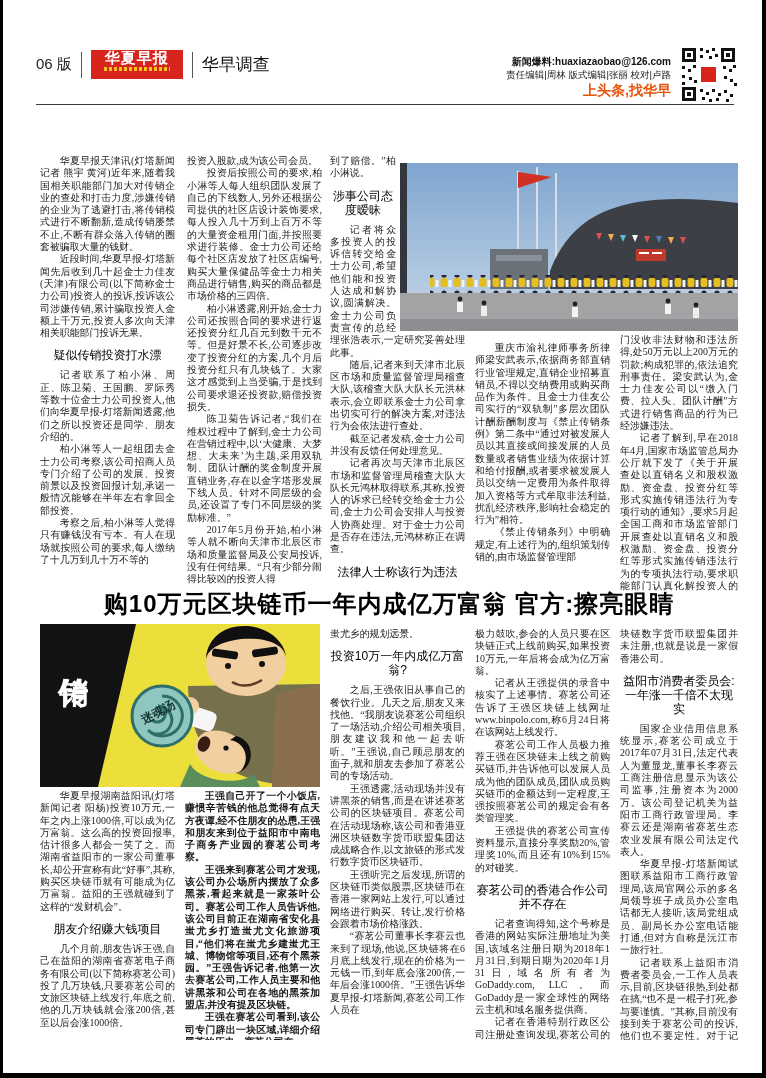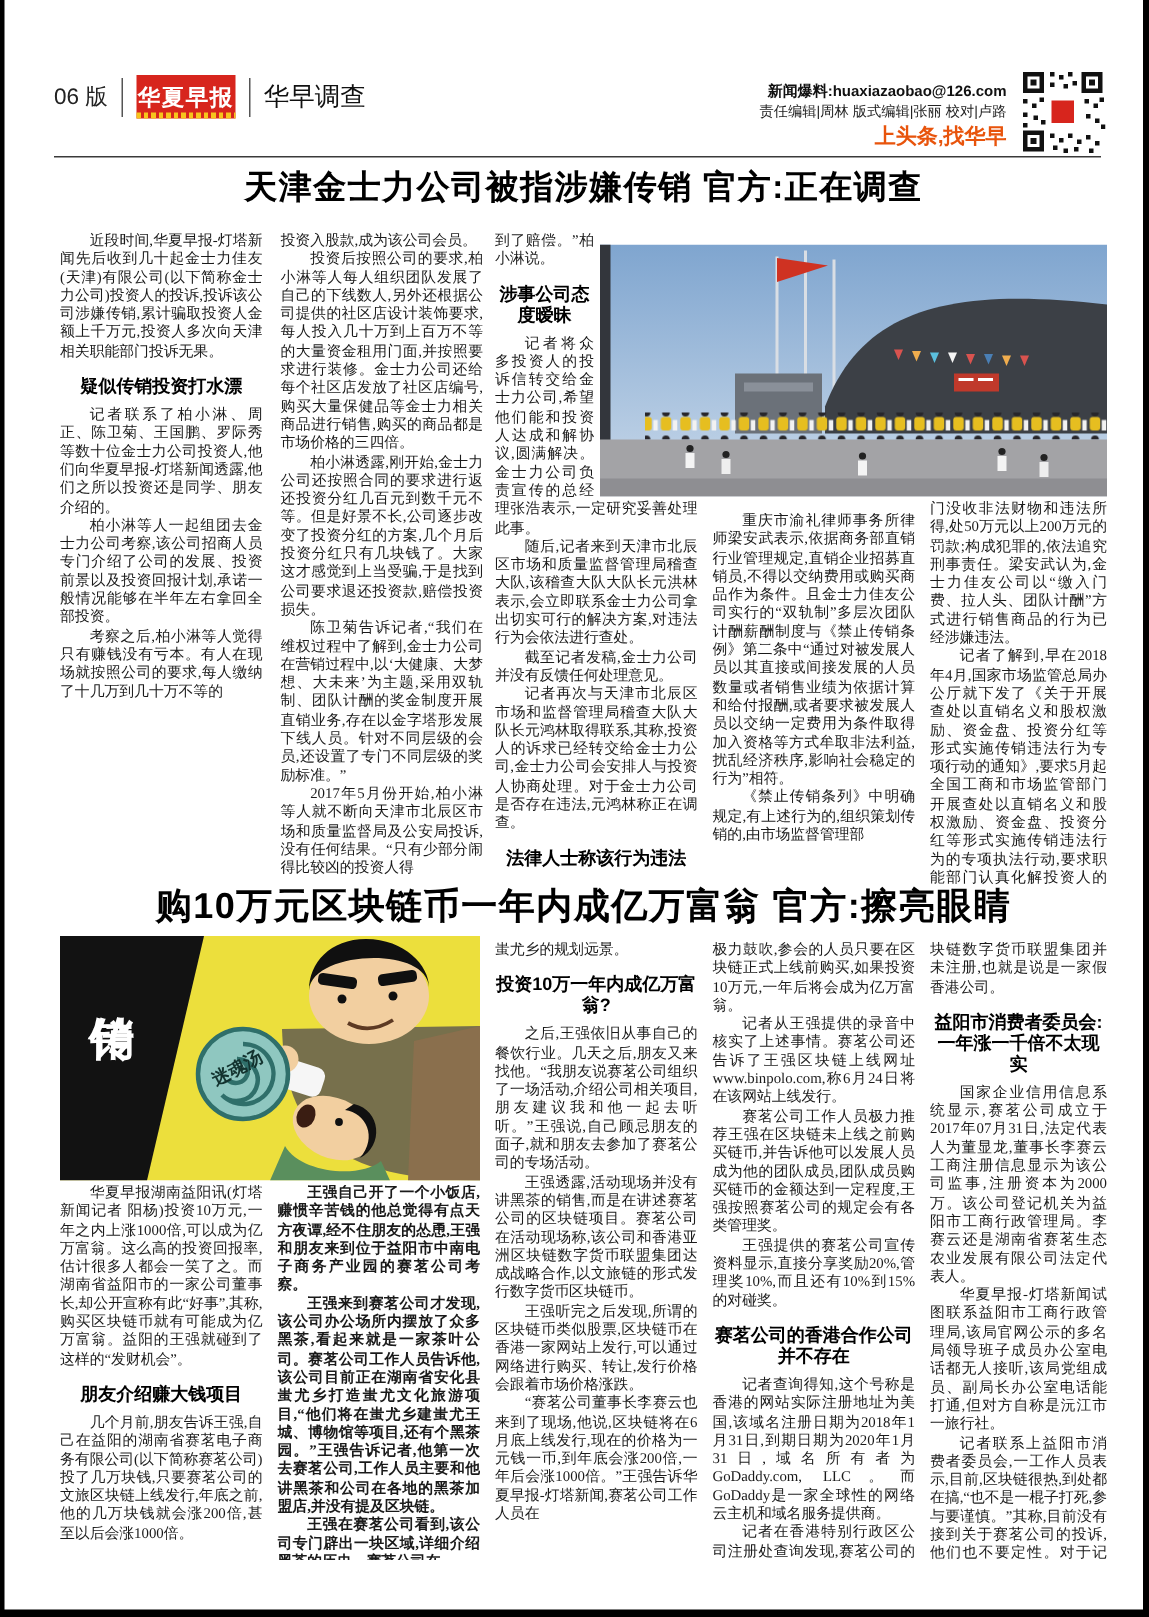--- a/index.html
+++ b/index.html
@@ -7,22 +7,22 @@
         font-family:"Liberation Serif","DejaVu Serif",serif;color:#161616;}
   .edge{position:absolute;background:#000;}
   .edge-left{left:0;top:0;width:3px;height:1078px;}
   .edge-right{right:0;top:0;width:4px;height:1078px;}
   .edge-bottom{left:0;bottom:0;width:766px;height:5px;}
 
   
   .hdr-left{position:absolute;left:36px;top:50px;display:flex;align-items:center;gap:9px;}
   .edition{font-family:"Liberation Sans","DejaVu Sans",sans-serif;font-size:15px;color:#222;}
   .hdr-sep{width:1px;height:26px;background:#555;}
-  .masthead{background:#d7251d;color:#fff;width:66px;height:29px;display:flex;flex-direction:column;
-            align-items:center;justify-content:flex-end;}
+  .masthead{background:#d7251d;color:#fff;width:92px;height:29px;display:flex;flex-direction:column;
+            align-items:center;justify-content:flex-start;}
   .masthead .mh-name{font-family:"Liberation Sans","DejaVu Sans",sans-serif;font-weight:bold;
             font-size:15px;line-height:16px;letter-spacing:1px;}
   .mh-strip{width:66px;height:4px;margin-top:1px;
             background:repeating-linear-gradient(90deg,#f6c51c 0 3px,rgba(0,0,0,0) 3px 5px);}
   .section{font-family:Liberation Sans, sans-serif;font-size:17px;color:#111;}
   .hdr-right{position:absolute;right:95px;top:55px;text-align:right;
              font-family:"Liberation Sans","DejaVu Sans",sans-serif;}
   .tipline{font-size:10px;font-weight:bold;color:#111;line-height:13px;}
   .editors{font-size:9.5px;color:#222;line-height:13px;}
   .slogan{font-size:14px;font-weight:bold;color:#e8540c;line-height:14px;margin-top:2px;}
@@ -32,21 +32,21 @@
   
   .headline{position:absolute;left:40px;width:698px;text-align:center;color:#000;
             font-family:"Liberation Sans","DejaVu Sans",sans-serif;font-weight:bold;letter-spacing:1px;}
   .headline.h1{top:110px;font-size:22px;}
   .headline.h2{top:588px;font-size:24px;}
 
   
   .col{position:absolute;font-size:9.9px;line-height:12.3px;text-align:justify;overflow:hidden;color:#1a1a1a;}
   .col p{margin:0;text-indent:2em;}
   .col p.cont{text-indent:0;}
-  .col h3{font-family:"Liberation Sans","DejaVu Sans",sans-serif;text-align:center;font-weight:bold;
+  .col h3{font-family:"Liberation Sans","DejaVu Sans",sans-serif;text-align:center;font-weight:normal;
           font-size:12px;line-height:14px;margin:9px 0 7px;color:#000;}
   .wrap-spacer{float:right;width:69px;height:178px;}
 
   .figure{position:absolute;}
   svg{display:block;}
 </style>
 </head>
 <body>
 
 <div class="page">
@@ -118,21 +118,20 @@
           <rect x="44" y="44" width="3" height="3"></rect>
         <rect x="50" y="48" width="3" height="3"></rect>
           <rect x="46" y="53" width="3" height="3"></rect>
       </g>
       <rect x="21" y="21" width="15" height="15" fill="#d7251d"></rect>
     </svg>
   </div>
 
   <div class="hdr-rule"></div>
 
-  <div class="headline h1">天津金士力公司被指涉嫌传销 官方:正在调查</div>
 
   <div class="figure" style="left:400px;top:163px;">
     <svg width="338" height="168" viewBox="0 0 338 168">
       <defs>
         <linearGradient id="sky" x1="0" y1="0" x2="0" y2="1">
           <stop offset="0" stop-color="#7fa5cf"></stop>
             <stop offset="1" stop-color="#c9d9ea"></stop>
         </linearGradient>
         <pattern id="crowdp" width="13" height="18" patternUnits="userSpaceOnUse">
           <circle cx="5" cy="4" r="2.6" fill="#27262a"></circle>
@@ -186,20 +185,21 @@
           </g>
         <g>
             <circle cx="175" cy="141" r="2.4" fill="#222"></circle>
             <rect x="172" y="144" width="6" height="10" fill="#f4f4f4"></rect>
           </g>
       </g>
     </svg>
   </div>
 
   <div class="col" style="left:40px;top:155px;width:135px;height:436px;">
+      <p>华夏早报天津讯(灯塔新闻记者 熊宇 黄河)近年来,随着我国相关职能部门加大对传销企业的查处和打击力度,涉嫌传销的企业为了逃避打击,将传销模式进行不断翻新,造成传销屡禁不止,不断有群众落入传销的圈套被骗取大量的钱财。</p>
       <p>近段时间,华夏早报-灯塔新闻先后收到几十起金士力佳友(天津)有限公司(以下简称金士力公司)投资人的投诉,投诉该公司涉嫌传销,累计骗取投资人金额上千万元,投资人多次向天津相关职能部门投诉无果。</p>
       <h3>疑似传销投资打水漂</h3>
       <p>记者联系了柏小淋、周正、陈卫菊、王国鹏、罗际秀等数十位金士力公司投资人,他们向华夏早报-灯塔新闻透露,他们之所以投资还是同学、朋友介绍的。</p>
       <p>柏小淋等人一起组团去金士力公司考察,该公司招商人员专门介绍了公司的发展、投资前景以及投资回报计划,承诺一般情况能够在半年左右拿回全部投资。</p>
       <p>考察之后,柏小淋等人觉得只有赚钱没有亏本。有人在现场就按照公司的要求,每人缴纳了十几万到几十万不等的</p>
     </div>
   <div class="col" style="left:187px;top:155px;width:135px;height:436px;">
       <p class="cont">投资入股款,成为该公司会员。</p>
       <p>投资后按照公司的要求,柏小淋等人每人组织团队发展了自己的下线数人,另外还根据公司提供的社区店设计装饰要求,每人投入几十万到上百万不等的大量资金租用门面,并按照要求进行装修。金士力公司还给每个社区店发放了社区店编号,购买大量保健品等金士力相关商品进行销售,购买的商品都是市场价格的三四倍。</p>
       <p>柏小淋透露,刚开始,金士力公司还按照合同的要求进行返还投资分红几百元到数千元不等。但是好景不长,公司逐步改变了投资分红的方案,几个月后投资分红只有几块钱了。大家这才感觉到上当受骗,于是找到公司要求退还投资款,赔偿投资损失。</p>

